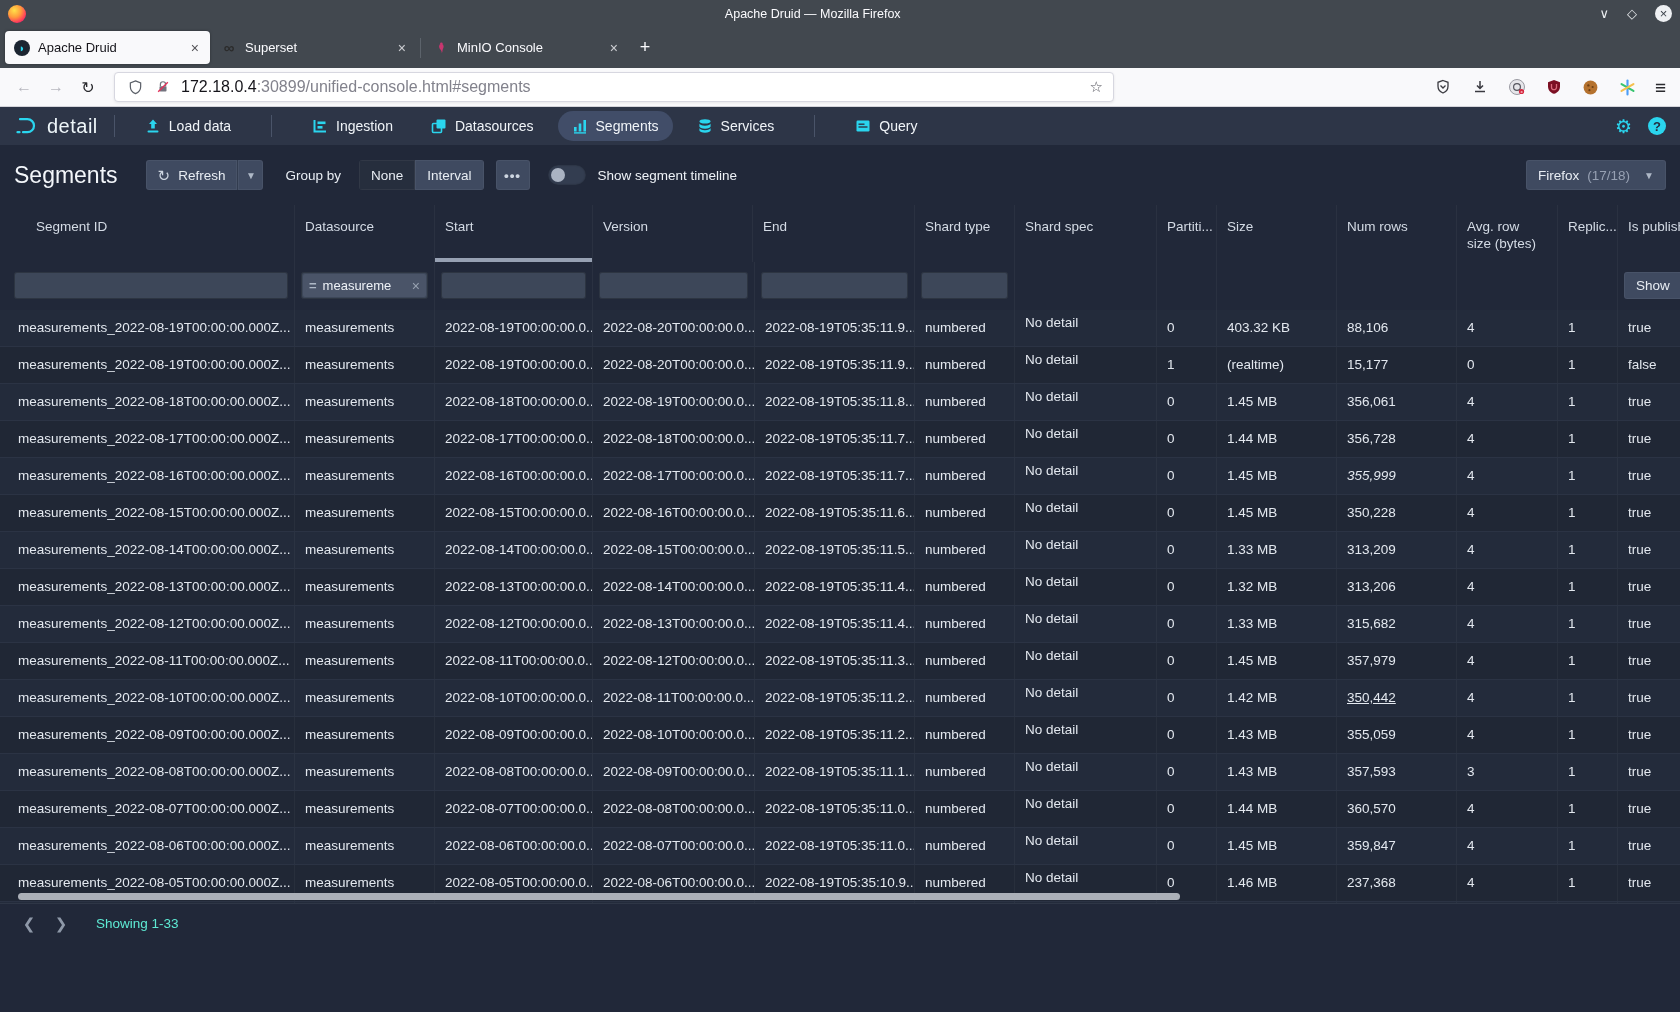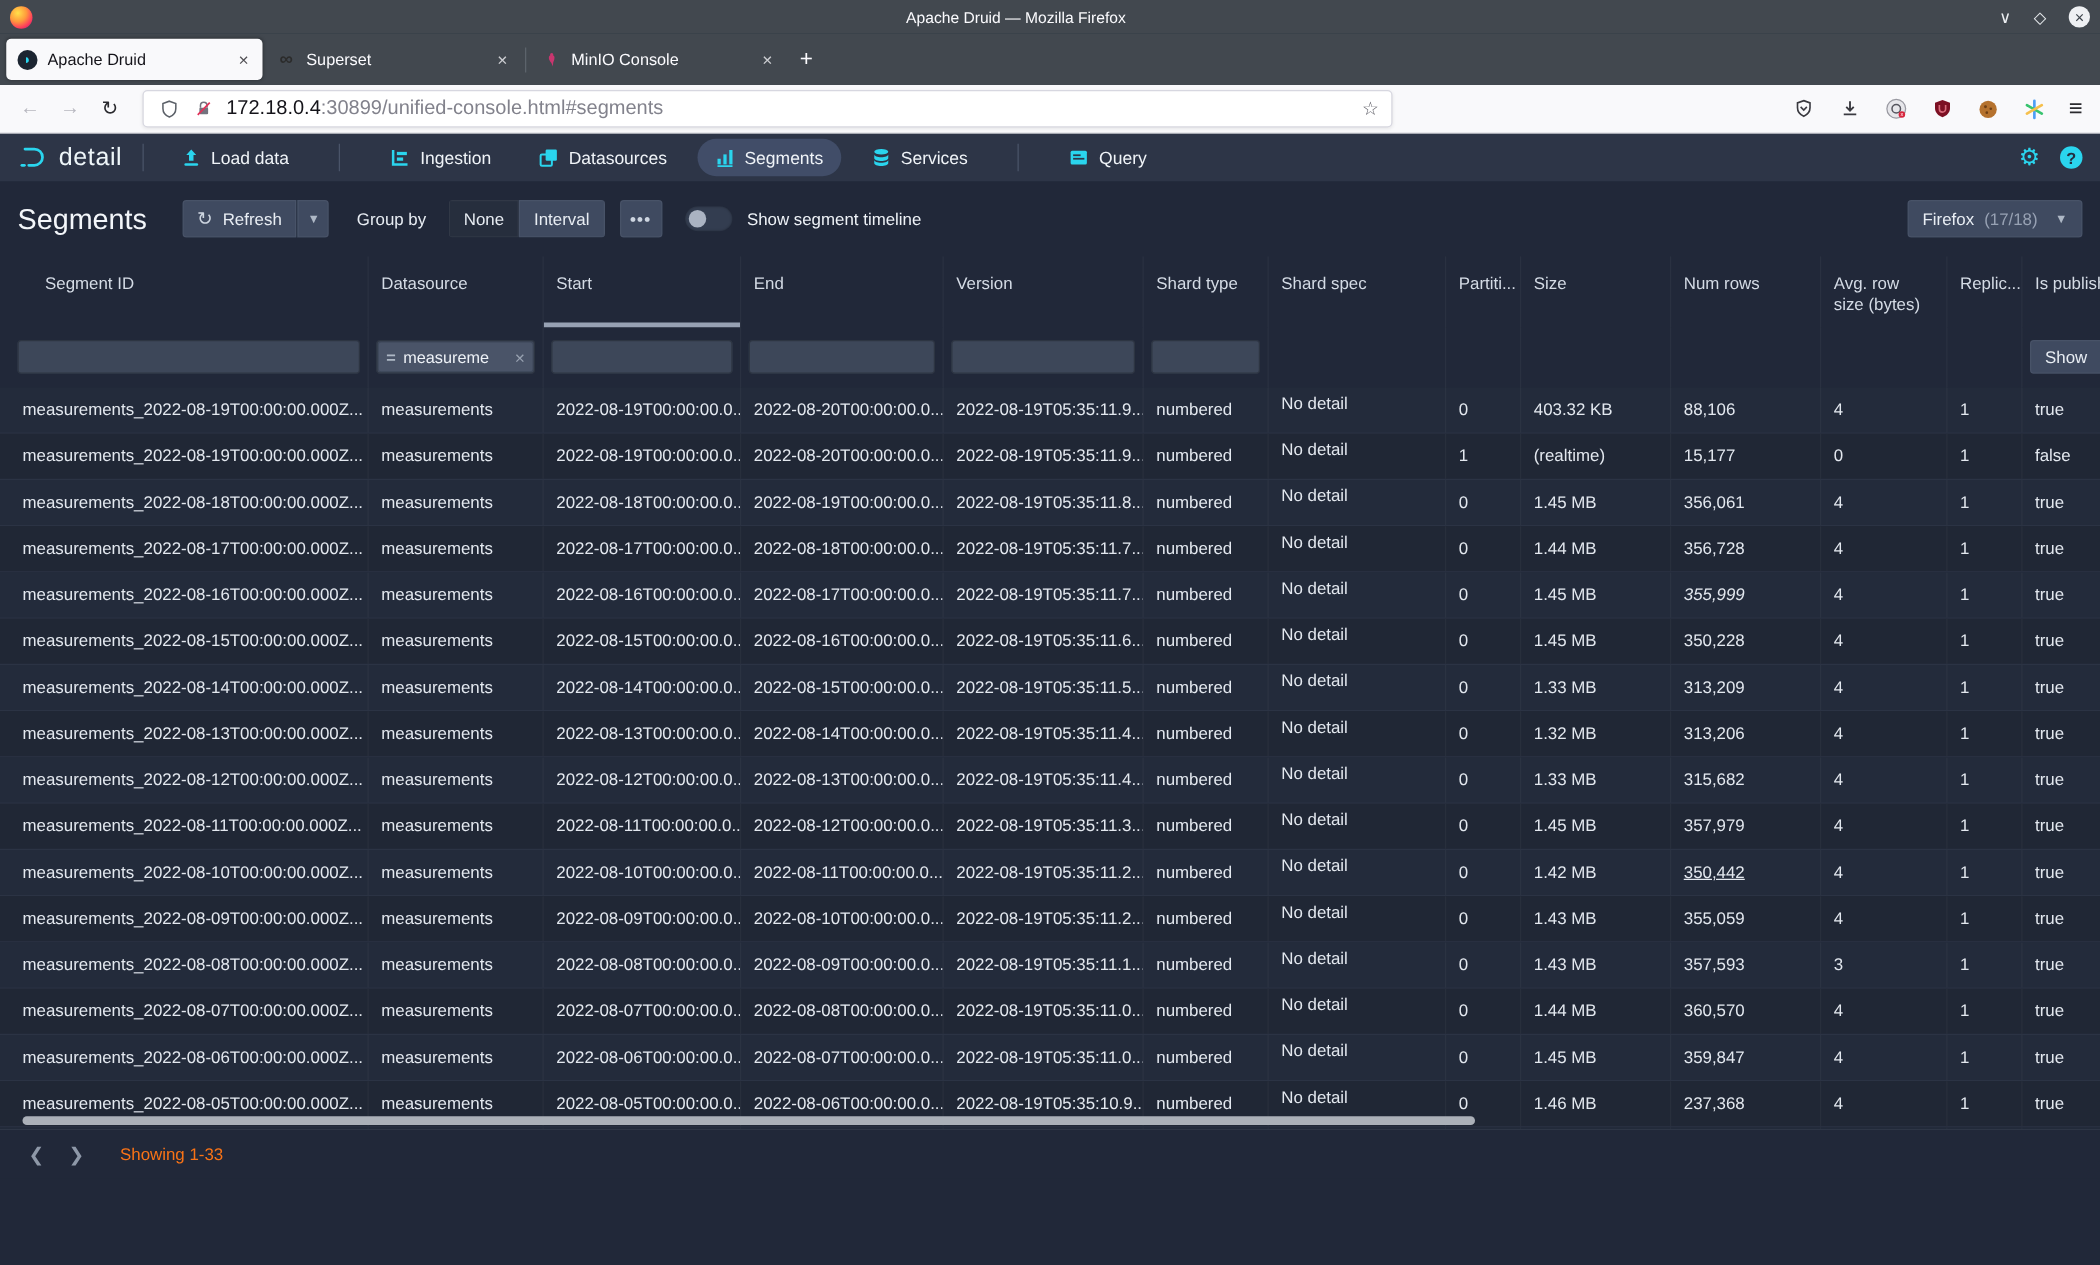--- a/index.html
+++ b/index.html
@@ -96,21 +96,21 @@
   .tr.data.alt { background:#202735; }
   .td { height:36px; line-height:35px; padding:0 10px; font-size:13.5px; color:#e3e8ef; white-space:nowrap; overflow:hidden; border-right:1px solid rgba(255,255,255,.04); }
   .td.first { padding-left:18px; }
   .td.top { line-height:normal; padding-top:5px; }
   .hscroll { position:absolute; left:0; right:0; bottom:2px; height:8px; }
   .hscroll-thumb { position:absolute; left:18px; width:1162px; height:7px; border-radius:4px; background:#abb0b8; }
 
   
   .pagefoot { height:40px; border-top:1px solid #2e3646; display:flex; align-items:center; padding:0 18px; gap:10px; flex:0 0 auto; }
   .pager-arrow { color:#8e98a8; font-size:15px; width:22px; text-align:center; }
-  .showing { margin-left:14px; font-size:13.5px; color:#f97316; }
+  .showing { margin-left:14px; font-size:13.5px; color:#5eead4; }
   .filler { flex:1; background:#212839; }
 
   svg { display:block; }
 </style>
 </head>
 <body>
 
 <div class="screen">
 
   <div class="titlebar">
@@ -315,22 +315,22 @@
       <span class="caret-down">▼</span>
     </div>
   </div>
 
   <div class="tablewrap">
     <div class="tbl" id="tbl">
         <div class="tr">
           <div class="th first" style="width: 295px;">Segment ID</div>
           <div class="th" style="width: 140px;">Datasource</div>
           <div class="th sorted" style="width: 158px;">Start</div>
+          <div class="th" style="width: 160px;">Version</div>
           <div class="th" style="width: 162px;">End</div>
-          <div class="th" style="width: 160px;">Version</div>
           <div class="th" style="width: 100px;">Shard type</div>
           <div class="th" style="width: 142px;">Shard spec</div>
           <div class="th" style="width: 60px;">Partiti...</div>
           <div class="th" style="width: 120px;">Size</div>
           <div class="th" style="width: 120px;">Num rows</div>
           <div class="th" style="width: 101px;">Avg. row size (bytes)</div>
           <div class="th" style="width: 60px;">Replic...</div>
           <div class="th" style="width: 122px;">Is published</div>
         </div>
         <div class="tr">

